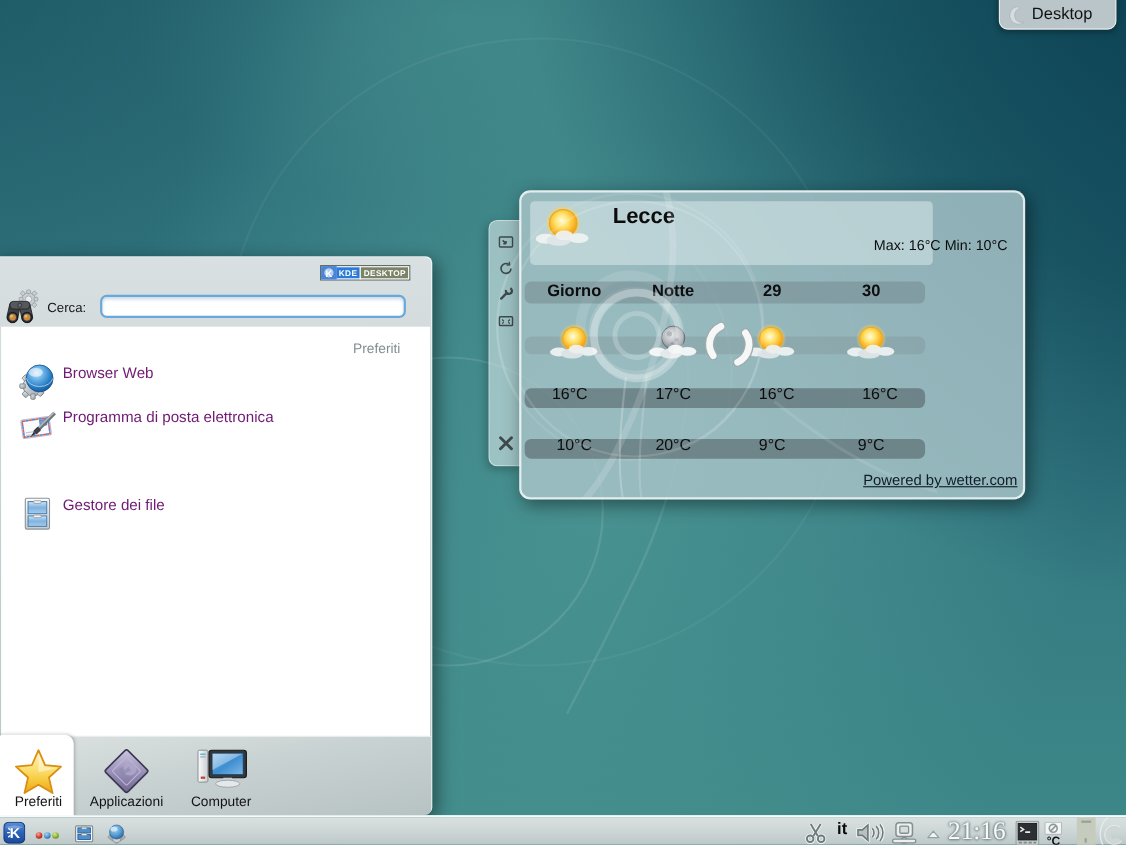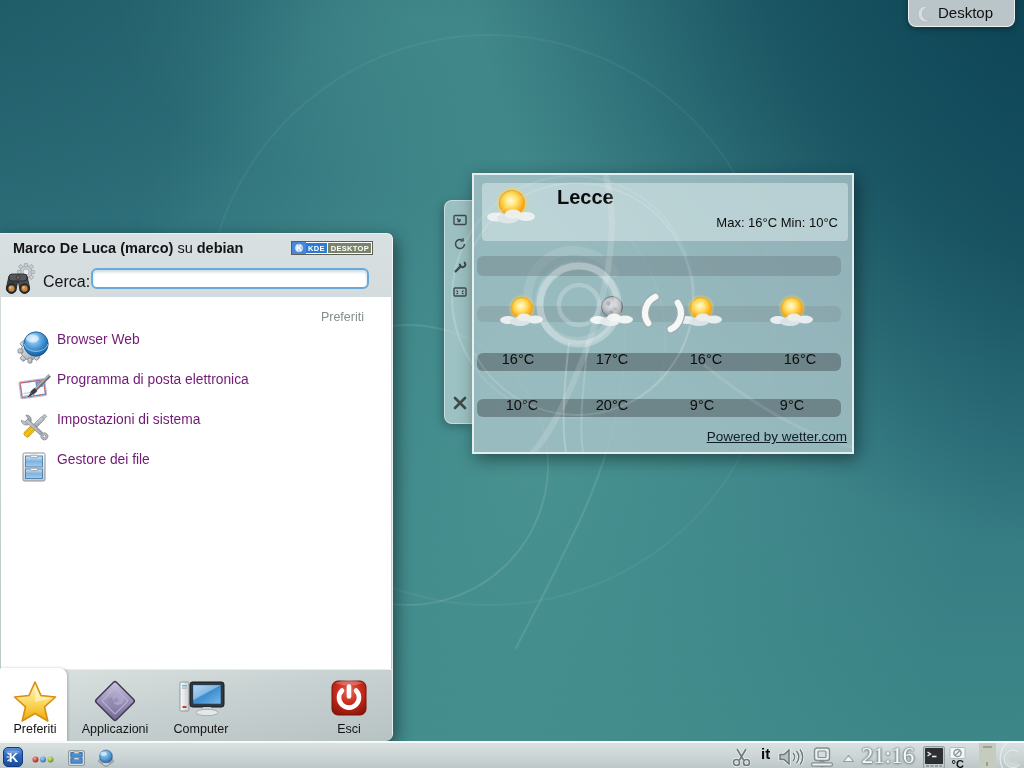--- a/index.html
+++ b/index.html
@@ -10,23 +10,23 @@
 #tooltip { position:absolute; left:908px; top:-10px; width:107px; height:37px;
   background:#b9c5c9; border:1px solid rgba(255,255,255,0.75); border-radius:8px;
   box-shadow:0 2px 6px rgba(0,0,0,0.35); }
 #tooltip .txt { position:absolute; left:29px; top:13px; font-size:15px; color:#111; }
 
 #handle { position:absolute; left:444px; top:200px; width:30px; height:224px;
   background:rgba(203,222,223,0.66); border:1px solid rgba(255,255,255,0.45);
   border-right:none; border-radius:8px 0 0 8px; box-shadow:-2px 3px 9px rgba(0,0,0,0.25); }
 #handle svg { position:absolute; left:8px; }
 
-#weather { position:absolute; left:472px; top:173px; width:382px; height:281px;
+#weather { position:absolute; left:472px; top:173px; width:460px; height:281px;
   background:rgba(169,196,201,0.82); border:2px solid rgba(255,255,255,0.75);
-  border-radius:0; box-shadow:3px 5px 16px rgba(0,0,0,0.45); }
+  border-radius:10px; box-shadow:3px 5px 16px rgba(0,0,0,0.45); }
 #whead { position:absolute; left:8px; top:8px; width:366px; height:58px;
   background:rgba(233,243,244,0.45); border-radius:4px; }
 #wcity { position:absolute; left:83px; top:11px; font-size:20px; font-weight:bold; color:#0c0c0c; }
 #wmaxmin { position:absolute; right:14px; top:40px; font-size:13px; color:#0c0c0c; }
 .wstrip { position:absolute; left:3px; width:364px; border-radius:6px; }
 #wdays { top:81px; height:20px; background:rgba(108,124,130,0.42); }
 #wicons { top:131px; height:16px; background:rgba(126,142,148,0.35); }
 #wtemp1 { top:178px; height:18px; background:rgba(84,99,104,0.60); }
 #wtemp2 { top:224px; height:18px; background:rgba(84,99,104,0.60); }
 .wcols { position:absolute; left:3px; width:364px; display:flex; }
@@ -45,21 +45,21 @@
 #khead { position:absolute; left:0; top:0; width:100%; height:63px; }
 #ktitle { position:absolute; left:18px; top:6px; font-size:14.5px; color:#141414; }
 #kbadge { position:absolute; left:296px; top:7px; height:14px; border:1px solid #5a5f5a;
   outline:1px solid #fff; outline-offset:-2px; display:flex; }
 #kbadge .bk { width:14px; height:12px; background:#3d7fd6; position:relative; }
 #kbadge svg { display:block; }
 #kbadge .bkde { background:#2b7bd8; color:#fff; font-size:7.5px; font-weight:bold;
   letter-spacing:0.3px; padding:2px 2px 0 2px; height:12px; }
 #kbadge .bdesk { background:#7b8468; color:#fff; font-size:7.5px; font-weight:bold;
   letter-spacing:0.3px; padding:2px 3px 0 3px; height:12px; border-left:1px solid #fff; }
-#kcerca { position:absolute; left:48px; top:39px; font-size:16px; color:#141414; }
+#kcerca { position:absolute; left:48px; top:39px; font-size:12px; color:#141414; }
 #kinput { position:absolute; left:96px; top:34px; width:278px; height:21px;
   background:#fff; border:2px solid #68a8da; border-radius:6px;
   box-shadow:inset 0 2px 3px rgba(120,160,190,0.4); }
 #kbody { position:absolute; left:6px; top:63px; width:390px; height:372px; background:#ffffff; }
 #kpref { position:absolute; right:27px; top:13px; font-size:12.5px; color:#838f8f; }
 .kitem { position:absolute; left:0; width:100%; height:36px; }
 .kitem svg { position:absolute; left:16px; top:4px; }
 .kitem .lbl { position:absolute; left:56px; top:6px; font-size:13.8px; color:#701a75; }
 #ktabs { position:absolute; left:0; top:435px; width:100%; height:72px;
   background:linear-gradient(170deg, #dde2e2, #c9d2d2 45%, #b7c2c2);
@@ -182,20 +182,26 @@
     <g fill="#eef2f3" opacity="0.95">
       <ellipse cx="10" cy="32" rx="9" ry="4.5"></ellipse>
       <ellipse cx="22" cy="33.5" rx="11" ry="5" fill="#e0e7e9"></ellipse>
       <ellipse cx="27" cy="29" rx="8" ry="4.5"></ellipse>
       <ellipse cx="40" cy="31.5" rx="9" ry="4.5"></ellipse>
     </g>
   </svg>
   <div id="wcity">Lecce</div>
   <div id="wmaxmin">Max: 16°C Min: 10°C</div>
   <div class="wstrip" id="wdays"></div>
+  <div class="wcols" id="wdayst">
+      <span>Giorno</span>
+      <span>Notte</span>
+      <span>29</span>
+      <span>30</span>
+    </div>
   <div class="wstrip" id="wicons"></div>
   <svg class="wicon" style="left:25px;top:116px" width="46" height="38" viewBox="0 0 46 38">
     <circle cx="23" cy="17" r="14" fill="url(#gglow)"></circle>
     <circle cx="23" cy="17" r="10.5" fill="url(#gsun)" stroke="#f0a818" stroke-width="1"></circle>
     <g fill="#eef2f3" opacity="0.95">
       <ellipse cx="9" cy="29" rx="8" ry="4"></ellipse>
       <ellipse cx="21" cy="30.5" rx="10" ry="4.5" fill="#dfe6e8"></ellipse>
       <ellipse cx="25" cy="26.5" rx="7" ry="4"></ellipse>
       <ellipse cx="36" cy="28.5" rx="8" ry="4"></ellipse>
     </g>
@@ -265,21 +271,20 @@
       <path d="M 95,168 C 90,210 87,248 92,277" stroke-opacity="0.22" stroke-width="2"></path>
       <path d="M 114,166 C 109,214 105,250 109,277" stroke-opacity="0.16" stroke-width="2"></path>
       <path d="M 230,190 C 280,230 330,260 378,272" stroke-opacity="0.10" stroke-width="3"></path>
     </g>
   </svg>
   <div id="wpowered">Powered by wetter.com</div>
 </div>
 
 <div id="kickoff">
   <div id="khead">
-    <div id="ktitle"><b>Marco De Luca (marco)</b> su <b>debian</b></div>
     <div id="kbadge">
         <div class="bk">
           <svg width="14" height="12" viewBox="0 0 14 12">
             <rect width="14" height="12" fill="#4a86d8"></rect>
             <circle cx="7" cy="6" r="4.2" fill="#b8d0ee"></circle>
             <text x="7" y="9.4" font-size="8.5" font-weight="bold" fill="#ffffff" text-anchor="middle" font-family="Liberation Sans">K</text>
           </svg>
         </div>
         <div class="bkde">KDE</div>
         <div class="bdesk">DESKTOP</div>
@@ -359,42 +364,20 @@
         </g>
         <g transform="rotate(45 22 16)">
           <rect x="20.4" y="1" width="3.4" height="20" fill="#6a7178"></rect>
           <rect x="20.4" y="1" width="1.6" height="20" fill="#aeb5bb"></rect>
           <rect x="19.9" y="20.5" width="4.4" height="6" rx="1" fill="#3a4046"></rect>
           <path d="M20.8 26.5 L22.1 32 L23.4 26.5 Z" fill="#2e3338"></path>
         </g>
       </svg>
       <div class="lbl">Programma di posta elettronica</div>
     </div>
-    <div class="kitem" style="top:109px">
-      <svg width="34" height="34" viewBox="0 0 34 34">
-        <defs>
-          <linearGradient id="gdriver" x1="0" y1="0" x2="1" y2="1">
-            <stop offset="0%" stop-color="#d7dbdf"></stop>
-              <stop offset="100%" stop-color="#8f979e"></stop>
-          </linearGradient>
-        </defs>
-        <g transform="rotate(45 17 17)">
-          <rect x="15.4" y="0.5" width="3.2" height="4" fill="#b9bfc5" stroke="#848b92" stroke-width="0.6"></rect>
-          <rect x="14.9" y="4.5" width="4.2" height="13" fill="url(#gdriver)" stroke="#848b92" stroke-width="0.6"></rect>
-          <rect x="13.9" y="17.5" width="6.2" height="12" rx="2.5" fill="#f9c51a" stroke="#c8920a" stroke-width="0.8"></rect>
-          <path d="M15.5 19 v9 M18.5 19 v9" stroke="#e0a90c" stroke-width="1"></path>
-        </g>
-        <g transform="rotate(-48 17 17)">
-          <path d="M13.5 3 a5 5 0 1 0 7 0 l-1.2 4 h-4.6 Z" fill="url(#gdriver)" stroke="#7c848b" stroke-width="0.7"></path>
-          <rect x="15.3" y="7" width="3.4" height="20" fill="url(#gdriver)" stroke="#7c848b" stroke-width="0.7"></rect>
-          <path d="M13.5 31 a3.5 3.5 0 1 0 7 0 a3.5 3.5 0 0 0 -7 0 M15.7 31 a1.3 1.3 0 1 1 2.6 0 a1.3 1.3 0 0 1 -2.6 0" fill="#b9bfc5" fill-rule="evenodd" stroke="#7c848b" stroke-width="0.7"></path>
-        </g>
-      </svg>
-      <div class="lbl">Impostazioni di sistema</div>
-    </div>
     <div class="kitem" style="top:149px">
       <svg width="34" height="34" viewBox="0 0 34 34">
         <defs>
           <linearGradient id="gcab" x1="0" y1="0" x2="0" y2="1">
             <stop offset="0%" stop-color="#fdfdfd"></stop>
               <stop offset="100%" stop-color="#c6cbd0"></stop>
           </linearGradient>
           <linearGradient id="gdraw" x1="0" y1="0" x2="0" y2="1">
             <stop offset="0%" stop-color="#cfe4f7"></stop>
               <stop offset="50%" stop-color="#7db3e0"></stop>
@@ -460,36 +443,20 @@
         <rect x="5" y="6" width="5" height="1.4" fill="#58c0d8"></rect>
           <rect x="5" y="8.5" width="5" height="1.2" fill="#aab1b6"></rect>
         <rect x="5.5" y="27" width="4" height="2" fill="#c04030"></rect>
         <rect x="13" y="3" width="34" height="25" rx="2.5" fill="#33383c" stroke="#17191b" stroke-width="1"></rect>
         <rect x="16" y="6" width="28" height="19" fill="url(#gscr)" stroke="#154470" stroke-width="0.6"></rect>
         <path d="M16 6 L44 6 L16 21 Z" fill="#ffffff" opacity="0.35"></path>
         <rect x="26" y="28" width="8" height="3.5" fill="#c9ced2"></rect>
         <ellipse cx="30" cy="33.5" rx="11" ry="3.2" fill="#e4e8ea" stroke="#9aa1a6" stroke-width="0.8"></ellipse>
       </svg>
       <div class="lbl">Computer</div>
-    </div>
-    <div class="ktab" style="left:323px;width:62px">
-      <svg width="38" height="38" viewBox="0 0 38 38" style="margin-left:-19px">
-        <defs>
-          <radialGradient id="gesci" cx="50%" cy="30%" r="75%">
-            <stop offset="0%" stop-color="#e86a5a"></stop>
-              <stop offset="45%" stop-color="#cc2e1e"></stop>
-            <stop offset="100%" stop-color="#8e1408"></stop>
-          </radialGradient>
-        </defs>
-        <rect x="2" y="2" width="34" height="34" rx="6" fill="url(#gesci)" stroke="#7a1208" stroke-width="1"></rect>
-        <path d="M5 4 a 28 20 0 0 1 28 0 a 40 40 0 0 1 -28 0" fill="#ffffff" opacity="0.25"></path>
-        <path d="M19 7.5 v10" stroke="#ffffff" stroke-width="4.6" stroke-linecap="round"></path>
-        <path d="M12 11.5 a10 10 0 1 0 14 0" fill="none" stroke="#ffffff" stroke-width="4.6" stroke-linecap="round"></path>
-      </svg>
-      <div class="lbl">Esci</div>
     </div>
   </div>
 </div>
 
 <div id="panel">
   <svg style="left:3px;top:4px" width="20" height="20" viewBox="0 0 20 20">
     <defs>
       <linearGradient id="gk" x1="0" y1="0" x2="0" y2="1">
         <stop offset="0%" stop-color="#5b8fd6"></stop>
           <stop offset="50%" stop-color="#2a62b8"></stop>

